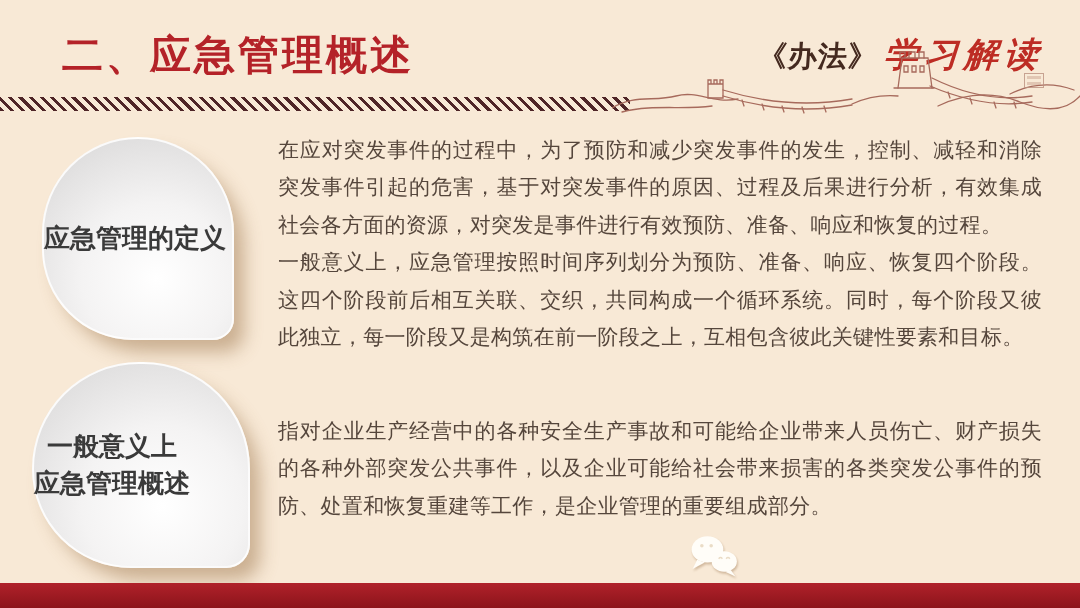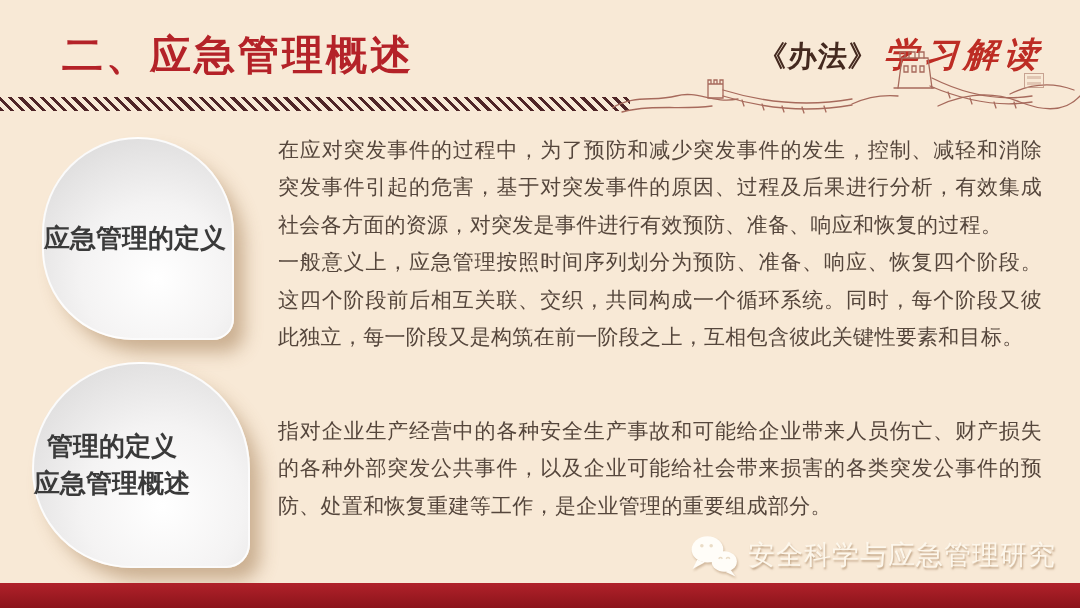--- a/index.html
+++ b/index.html
@@ -102,21 +102,21 @@
     <path d="M398 50 Q 430 34 462 46"></path>
     <path d="M240 60 Q 262 50 286 52"></path>
   </svg>
   <div class="seal"></div>
 
   <div class="bubble bubble-1">
     <div>应急管理的定义</div>
   </div>
   <div class="bubble bubble-2">
     <div>
-      <div>管理的定义</div>
+      <div>一般意义上</div>
       <div>应急管理概述</div>
     </div>
   </div>
 
   <div class="body-block block-2">
     <p>指对企业生产经营中的各种安全生产事故和可能给企业带来人员伤亡、财产损失的各种外部突发公共事件，以及企业可能给社会带来损害的各类突发公事件的预防、处置和恢复重建等工作，是企业管理的重要组成部分。</p>
   </div>
   <div class="body-block block-1">
     <p>在应对突发事件的过程中，为了预防和减少突发事件的发生，控制、减轻和消除突发事件引起的危害，基于对突发事件的原因、过程及后果进行分析，有效集成社会各方面的资源，对突发是事件进行有效预防、准备、响应和恢复的过程。</p>
     <p>一般意义上，应急管理按照时间序列划分为预防、准备、响应、恢复四个阶段。这四个阶段前后相互关联、交织，共同构成一个循环系统。同时，每个阶段又彼此独立，每一阶段又是构筑在前一阶段之上，互相包含彼此关键性要素和目标。</p>
@@ -128,18 +128,17 @@
         <ellipse cx="23" cy="17" rx="17" ry="14" fill="#fffdf8"></ellipse>
         <path d="M12 28 L7 38 L20 31 Z" fill="#fffdf8"></path>
         <circle cx="17" cy="13" r="1.9" fill="#eadcc6"></circle>
         <circle cx="27" cy="13" r="1.9" fill="#eadcc6"></circle>
         <ellipse cx="41" cy="30" rx="13.5" ry="11" fill="#fffdf8"></ellipse>
         <path d="M48 39 L53 46 L42 41 Z" fill="#fffdf8"></path>
         <path d="M35 27 q2 -2.5 4 0" stroke="#eadcc6" stroke-width="1.6" fill="none"></path>
         <path d="M43 27 q2 -2.5 4 0" stroke="#eadcc6" stroke-width="1.6" fill="none"></path>
       </g>
     </svg>
-    <span class="wm-text">安全科学与应急管理研究</span>
   </div>
 
   <div class="footer-bar"></div>
 
 </div>
 
 </body></html>

